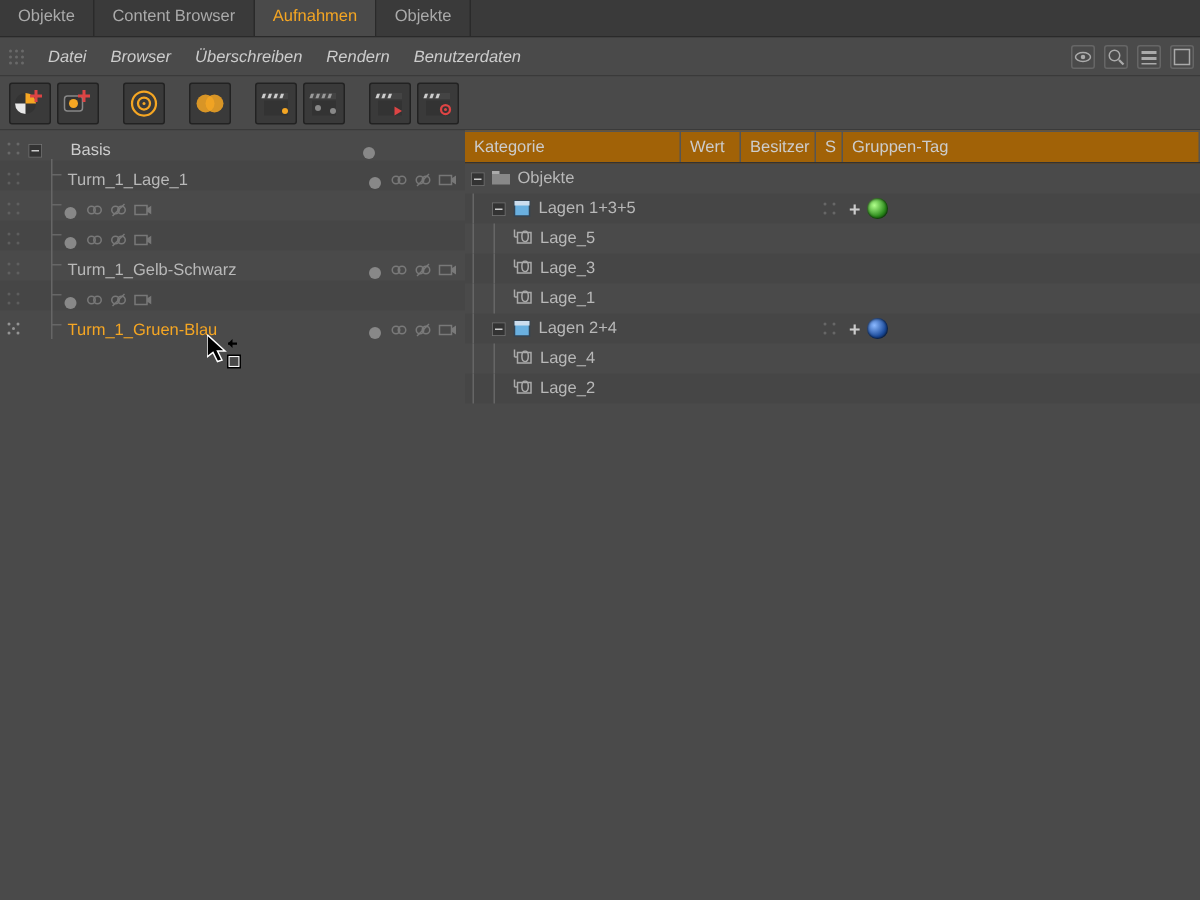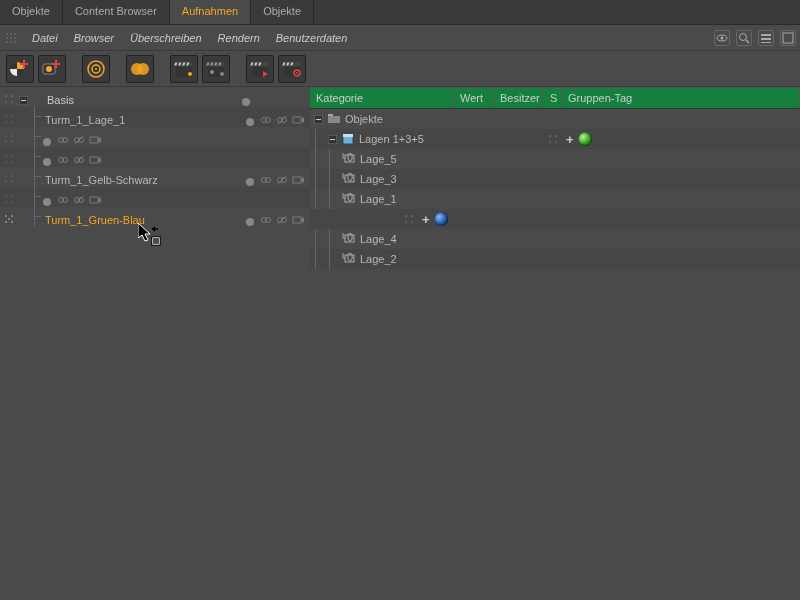--- a/index.html
+++ b/index.html
@@ -31,21 +31,21 @@
   .branch::before { content: ""; position: absolute; left: 5px; top: 0; bottom: 0; width: 1px; background: #666; }
   .branch::after { content: ""; position: absolute; left: 5px; top: 10px; width: 7px; height: 1px; background: #666; }
   .branch.root::before, .branch.root::after { display: none; }
   .tree-label { flex: 1; color: #b8b8b8; padding-left: 2px; }
   .tree-label.selected { color: #f5a623; }
   .tree-label.root { color: #ccc; }
   .dot { width: 8px; height: 8px; border-radius: 50%; background: #888; margin-right: 6px; }
   .row-icons { display: flex; gap: 4px; margin-right: 6px; }
   .small-ico { width: 12px; height: 12px; opacity: 0.6; }
   
-  .table-header { display: flex; background: #15803d; height: 22px; border-top: 1px solid #555; border-bottom: 1px solid #333; }
+  .table-header { display: flex; background: #a16207; height: 22px; border-top: 1px solid #555; border-bottom: 1px solid #333; }
   .th { padding: 4px 6px; color: #ccc; border-right: 1px solid #555; }
   .th.kat { width: 144px; }
   .th.wert { width: 40px; }
   .th.bes { width: 50px; }
   .th.s { width: 18px; }
   .th.grp { flex: 1; }
   
   .attr-row { display: flex; align-items: center; height: 20px; }
   .attr-row.alt { background: #464646; }
   .attr-cell.kat { width: 144px; display: flex; align-items: center; height: 100%; position: relative; }
@@ -534,20 +534,34 @@
                 <text x="5" y="9" font-size="7" fill="#aaa">0</text>
               </svg></span>
             <span class="attr-label">Lage_1</span>
           </div>
           <div class="attr-cell wert"></div>
           <div class="attr-cell bes"></div>
           <div class="attr-cell s"></div>
           <div class="attr-cell grp"></div>
         </div>
         <div class="attr-row alt">
+          <div class="attr-cell kat">
+            <span class="indent" style="width:14px"></span>
+            <span class="c-expander" style="margin:0 4px">
+              <svg width="9" height="9">
+                <rect x="0" y="0" width="9" height="9" fill="#333" stroke="#777"></rect>
+                <rect x="2" y="4" width="5" height="1" fill="#ccc"></rect>
+              </svg>
+            </span>
+            <span class="layer-ico"><svg width="14" height="14">
+                <rect x="2" y="2" width="10" height="10" fill="#6ab0e0" stroke="#345"></rect>
+                <rect x="2" y="2" width="10" height="3" fill="#cde"></rect>
+              </svg></span>
+            <span class="attr-label">Lagen 2+4</span>
+          </div>
           <div class="attr-cell wert"></div>
           <div class="attr-cell bes"></div>
           <div class="attr-cell s">
             <span class="dots4"><svg width="10" height="10">
                 <g fill="#888">
                   <circle cx="2" cy="2" r="1"></circle>
                   <circle cx="8" cy="2" r="1"></circle>
                   <circle cx="2" cy="8" r="1"></circle>
                   <circle cx="8" cy="8" r="1"></circle>
                 </g>

